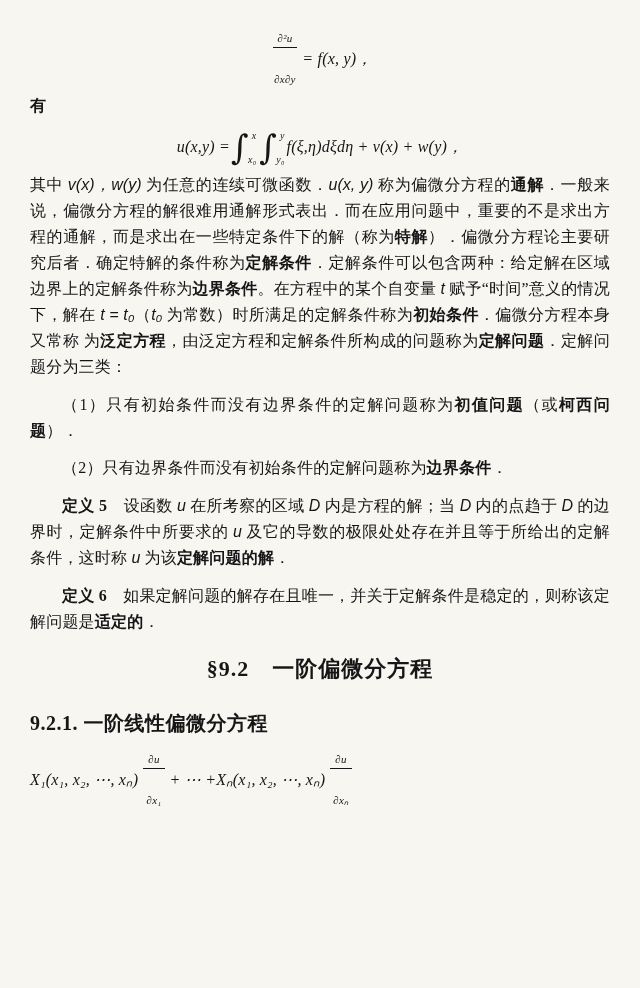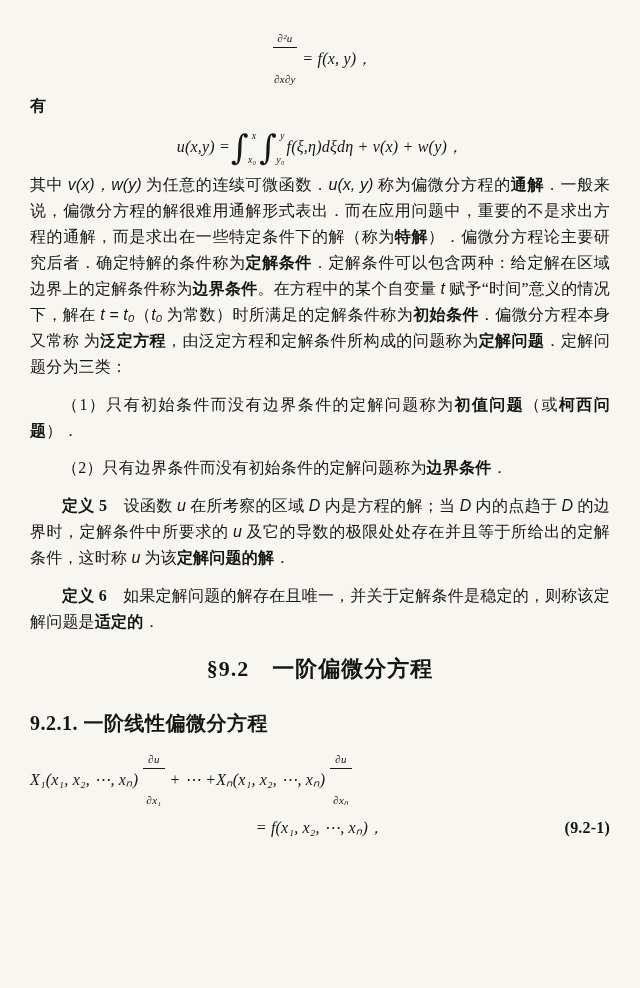--- a/index.html
+++ b/index.html
@@ -115,23 +115,19 @@
           <span class="num">∂u</span>
           <span class="den">∂x₁</span>
         </span>
         <span>+ ⋯ +</span>
         <span>Xₙ(x₁, x₂, ⋯, xₙ)</span>
         <span class="frac">
           <span class="num">∂u</span>
           <span class="den">∂xₙ</span>
         </span>
       </div>
-      <div class="eq-line2">
-        <span>= f(x₁, x₂, ⋯, xₙ)，</span>
-        <span class="eq-tag">(9.2-1)</span>
-      </div>
     </div>
 
     <p></p>
 
   </div>
 
 </div>
 
 </body></html>

